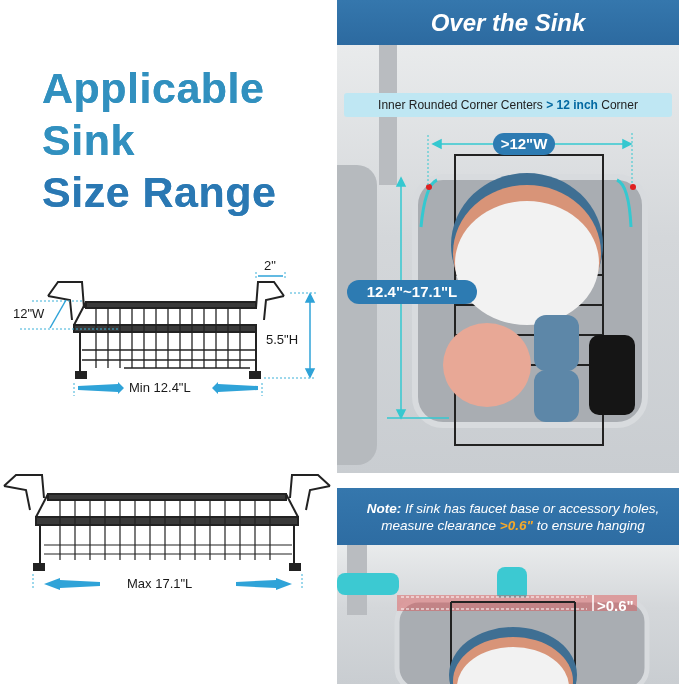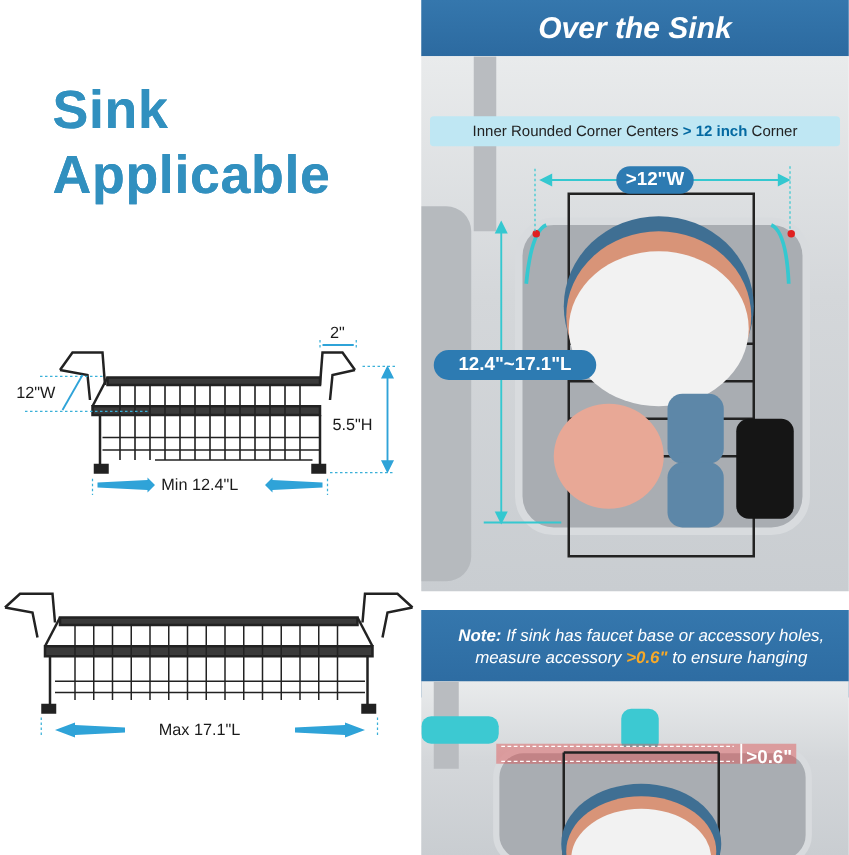--- a/index.html
+++ b/index.html
@@ -17,22 +17,23 @@
   .photo { background: linear-gradient(180deg, #e9ebec 0%, #d4d7da 45%, #c9cdd1 100%); overflow: hidden; }
   .pill { background: #2d7bb2; color: #fff; font-weight: bold; border-radius: 12px; text-align: center; }
   .callout { background: #bfe7f3; color: #222; font-size: 12px; text-align: center; border-radius: 3px; }
   .red { color: #0369a1; font-weight: bold; }
   .orange { color: #f7a928; font-weight: bold; }
 </style>
 </head>
 <body>
 
 <div class="abs headline">
+  <div>Applicable</div>
   <div>Sink</div>
-  <div>Applicable</div>
+  <div class="l3">Size Range</div>
 </div>
 
 <div class="abs" style="left:0;top:250px;width:337px;height:160px;">
   <svg width="337" height="160">
     <g stroke="#222" stroke-width="2" fill="none">
 
       <path d="M48 46 L58 32 L82 32 L84 58"></path>
       <path d="M48 46 L70 50 L72 70"></path>
       <path d="M284 46 L274 32 L258 32 L256 58"></path>
       <path d="M284 46 L266 50 L264 70"></path>
@@ -196,21 +197,21 @@
 
 <div class="abs pill" style="left:493px;top:133px;width:62px;height:22px;line-height:22px;font-size:15px;">&gt;12"W</div>
 <div class="abs pill" style="left:347px;top:280px;width:130px;height:24px;line-height:24px;font-size:15px;">12.4"~17.1"L</div>
 
 <div class="abs rp band" style="top:488px;height:70px;padding-top:12px;font-size:13.5px;line-height:17px;padding-left:10px;">
   <div>
     <b>Note:</b>
     <span>If sink has faucet base or accessory holes,</span>
   </div>
   <div>
-    <span>measure accessory</span>
+    <span>measure clearance</span>
     <span class="orange">&gt;0.6"</span>
     <span>to ensure hanging</span>
   </div>
 </div>
 
 <div class="abs rp photo" style="top:545px;height:139px;">
   <svg width="342" height="139">
     <rect x="10" y="0" width="20" height="70" fill="#b9bcc0"></rect>
     <rect x="0" y="28" width="62" height="22" rx="8" fill="#3cc9d2"></rect>
     <rect x="160" y="22" width="30" height="35" rx="8" fill="#3cc9d2"></rect>

